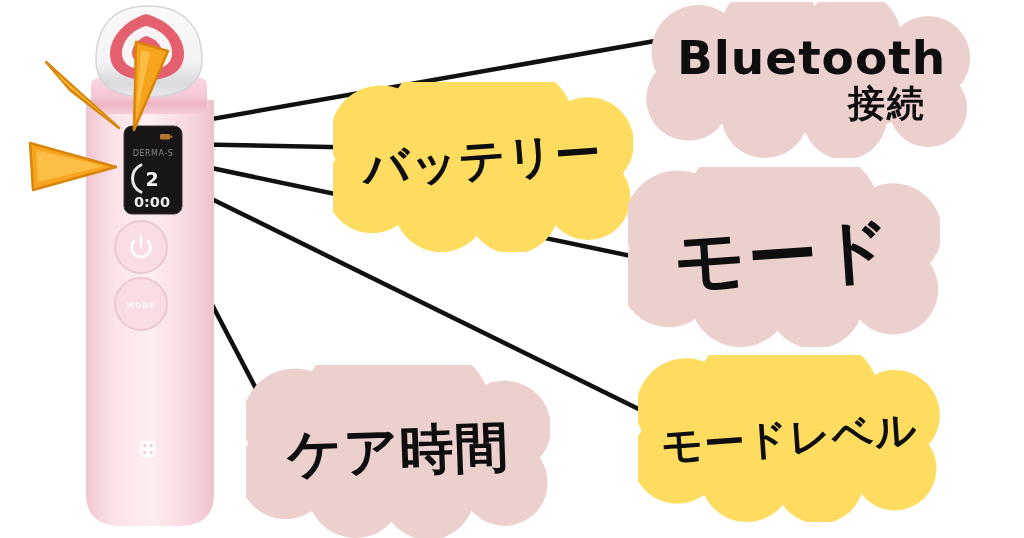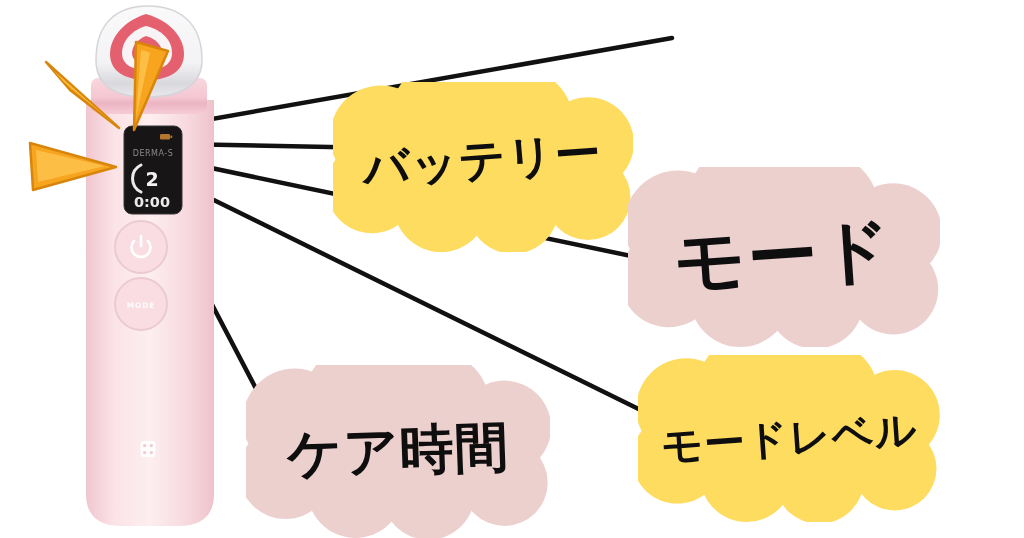--- a/index.html
+++ b/index.html
@@ -116,20 +116,37 @@
         <polygon points="46,62 70,90 119,128" fill="#F7A41E"></polygon>
         <polygon points="54,71 64,82 112,122" fill="#FDBE45" stroke="none"></polygon>
       </g>
       <g>
         <polygon points="30,143 33,190 116,167" fill="#F7A41E"></polygon>
         <polygon points="36,150 38,182 105,166" fill="#FDBE45" stroke="none"></polygon>
       </g>
     </g>
   </svg>
 
+  <div class="cloud" style="left:645px;top:2px;width:333px;height:156px;">
+      <div class="cloud-bg"><svg width="333" height="156" viewBox="0 0 333 156">
+          <circle cx="53.3" cy="49.9" r="46.8" fill="#ECD0CE"></circle>
+          <circle cx="126.5" cy="31.2" r="51.5" fill="#ECD0CE"></circle>
+          <circle cx="206.5" cy="37.4" r="49.9" fill="#ECD0CE"></circle>
+          <circle cx="283.1" cy="56.2" r="42.1" fill="#ECD0CE"></circle>
+          <circle cx="43.3" cy="96.7" r="42.1" fill="#ECD0CE"></circle>
+          <circle cx="119.9" cy="112.3" r="43.7" fill="#ECD0CE"></circle>
+          <circle cx="199.8" cy="115.4" r="42.1" fill="#ECD0CE"></circle>
+          <circle cx="283.1" cy="106.1" r="39.0" fill="#ECD0CE"></circle>
+          <ellipse cx="166.5" cy="78" rx="133.2" ry="53.0" fill="#ECD0CE"></ellipse>
+        </svg></div>
+    <div class="cloud-text cloud-col">
+      <span class="l1">Bluetooth</span>
+      <span class="l2">接続</span>
+    </div>
+  </div>
 
   <div class="cloud" style="left:333px;top:82px;width:300px;height:170px;">
       <div class="cloud-bg"><svg width="300" height="170" viewBox="0 0 300 170">
           <circle cx="48.0" cy="54.4" r="51.0" fill="#FDDC5F"></circle>
           <circle cx="114.0" cy="34.0" r="56.1" fill="#FDDC5F"></circle>
           <circle cx="186.0" cy="40.8" r="54.4" fill="#FDDC5F"></circle>
           <circle cx="255.0" cy="61.2" r="45.9" fill="#FDDC5F"></circle>
           <circle cx="39.0" cy="105.4" r="45.9" fill="#FDDC5F"></circle>
           <circle cx="108.0" cy="122.4" r="47.6" fill="#FDDC5F"></circle>
           <circle cx="180.0" cy="125.8" r="45.9" fill="#FDDC5F"></circle>

